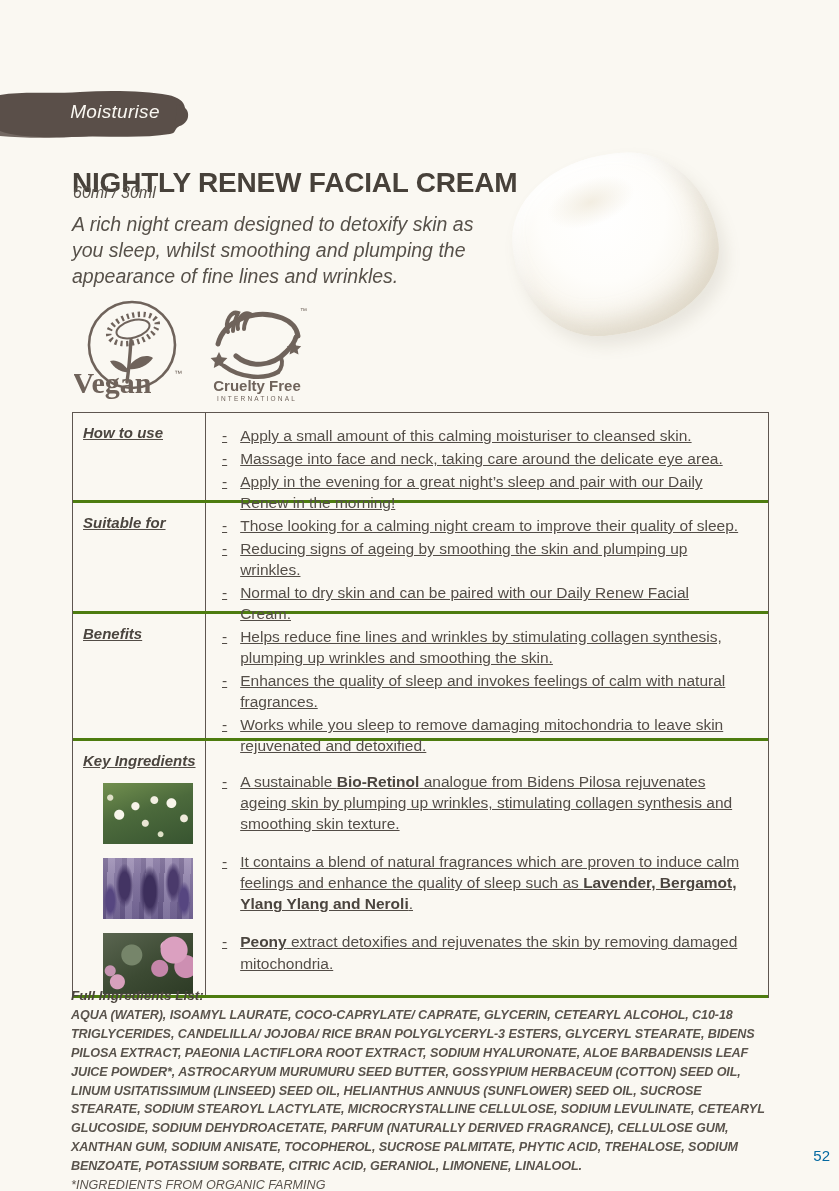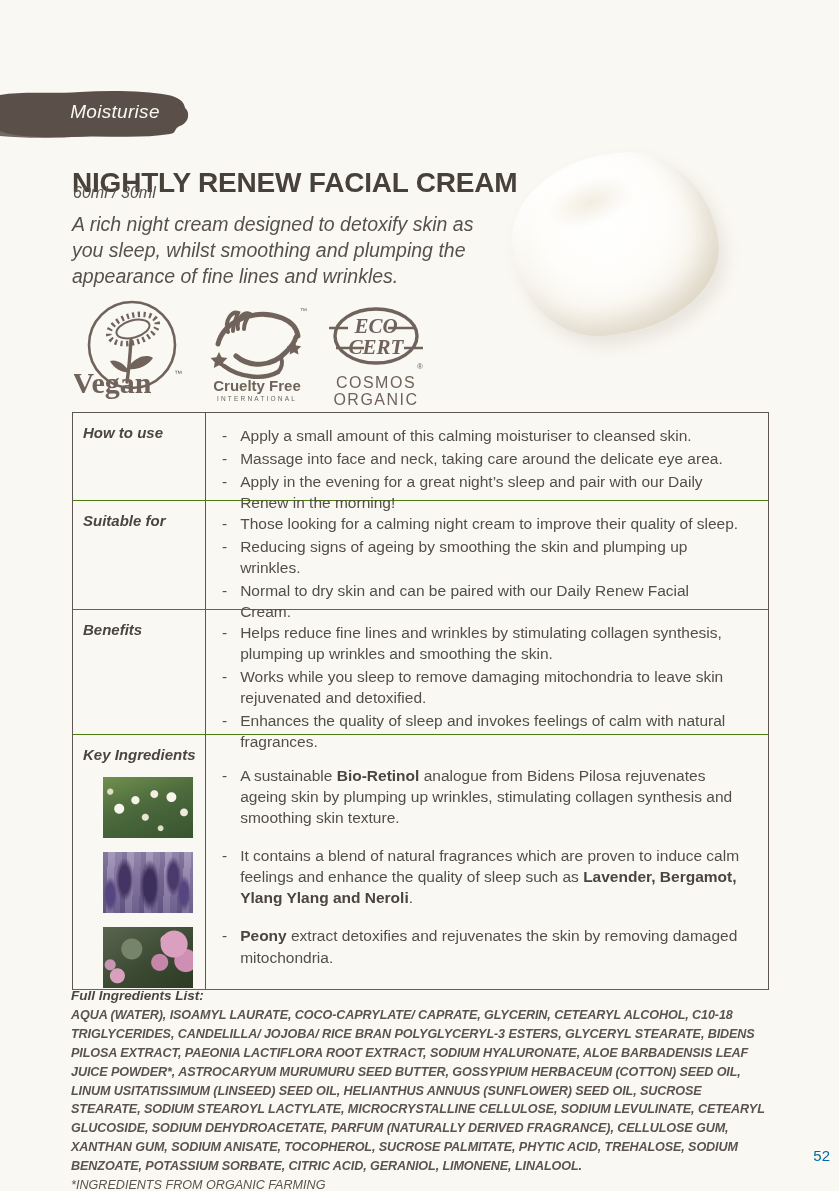--- a/index.html
+++ b/index.html
@@ -46,21 +46,21 @@
   .badge{position:relative;}
   .badge svg{display:block;}
   .badge-vegan{width:118px;margin-right:12px;}
   .badge-bunny{width:106px;margin-right:18px;margin-top:6px;}
   .badge-eco{width:96px;margin-top:8px;}
   
   .info-table{
     position:absolute;left:72px;top:412px;width:695px;
     border:1px solid #5e5650;border-bottom:none;
   }
-  .trow{display:flex;border-bottom:1px solid #4d7c0f;}
+  .trow{display:flex;border-bottom:3px solid #4d7c0f;text-decoration:underline;}
   .tlabel{
     width:133px;flex:0 0 133px;border-right:1px solid #5e5650;
     padding:11px 6px 6px 10px;box-sizing:border-box;
     font-size:15px;font-weight:bold;font-style:italic;color:#4b453f;
   }
   .tcell{flex:1;padding:12px 26px 10px 16px;box-sizing:border-box;}
   .r1{height:87px;} .r2{height:108px;} .r3{height:124px;} .r4{height:254px;}
   ul.bullets{list-style:none;margin:0;padding:0;}
   ul.bullets li{
     display:flex;font-size:15.5px;line-height:1.36;color:#544e48;margin:0 0 2px 0;
@@ -160,32 +160,20 @@
         <path d="M20,62 C36,74 60,76 74,68" stroke="#6f635b" stroke-width="4.4" stroke-linecap="round"></path>
         <path d="M74,68 C78,64 79,58 77,54" stroke="#6f635b" stroke-width="4" stroke-linecap="round"></path>
         <path d="M15,48 l2.6,5.3 5.8,.8 -4.2,4.1 1,5.8 -5.2-2.7 -5.2,2.7 1-5.8 -4.2-4.1 5.8-.8 Z" fill="#6f635b"></path>
         <path d="M90,37 l2.2,4.5 5,.7 -3.6,3.5 .9,4.9 -4.5-2.3 -4.4,2.3 .8-4.9 -3.6-3.5 5-.7 Z" fill="#6f635b"></path>
         <text x="96" y="9" font-size="7" fill="#6f635b">™</text>
         <text x="53" y="87" font-size="15" font-weight="bold" fill="#6f635b" text-anchor="middle" font-family="Liberation Sans, sans-serif">Cruelty Free</text>
         <text x="53" y="97" font-size="6.5" letter-spacing="2.2" fill="#6f635b" text-anchor="middle" font-family="Liberation Sans, sans-serif">INTERNATIONAL</text>
       </svg>
     </div>
 
-    <div class="badge badge-eco">
-      <svg width="96" height="100" viewBox="0 0 96 100" fill="none">
-        <ellipse cx="48" cy="30" rx="41" ry="27" stroke="#6f635b" stroke-width="3.4"></ellipse>
-        <path d="M1,22 H20 M60,22 H88" stroke="#6f635b" stroke-width="2.4"></path>
-        <path d="M8,42 H36 M76,42 H95" stroke="#6f635b" stroke-width="2.4"></path>
-        <text x="48" y="27" font-family="Liberation Serif, serif" font-style="italic" font-weight="bold" font-size="21" fill="#6f635b" text-anchor="middle">ECO</text>
-        <text x="48" y="48" font-family="Liberation Serif, serif" font-style="italic" font-weight="bold" font-size="21" fill="#6f635b" text-anchor="middle">CERT</text>
-        <text x="89" y="63" font-size="8" fill="#6f635b">®</text>
-        <text x="48" y="82" font-size="16" letter-spacing="1.5" fill="#6f635b" text-anchor="middle" font-family="Liberation Sans, sans-serif">COSMOS</text>
-        <text x="48" y="99" font-size="16" letter-spacing="1.5" fill="#6f635b" text-anchor="middle" font-family="Liberation Sans, sans-serif">ORGANIC</text>
-      </svg>
-    </div>
   </div>
 
   <div class="info-table">
 
     <div class="trow r1">
       <div class="tlabel">How to use</div>
       <div class="tcell">
         <ul class="bullets">
           <li>
               <span>Apply a small amount of this calming moisturiser to cleansed skin.</span>
@@ -218,24 +206,24 @@
     </div>
 
     <div class="trow r3">
       <div class="tlabel">Benefits</div>
       <div class="tcell">
         <ul class="bullets">
           <li>
               <span>Helps reduce fine lines and wrinkles by stimulating collagen synthesis, plumping up wrinkles and smoothing the skin.</span>
             </li>
           <li>
+              <span>Enhances the quality of sleep and invokes feelings of calm with natural fragrances.</span>
+            </li>
+          <li>
               <span>Works while you sleep to remove damaging mitochondria to leave skin rejuvenated and detoxified.</span>
-            </li>
-          <li>
-              <span>Enhances the quality of sleep and invokes feelings of calm with natural fragrances.</span>
             </li>
         </ul>
       </div>
     </div>
 
     <div class="trow r4">
       <div class="tlabel">
         <span>Key Ingredients</span>
         <div class="ing-photos">
           <div class="ing-photo photo-daisies"></div>

